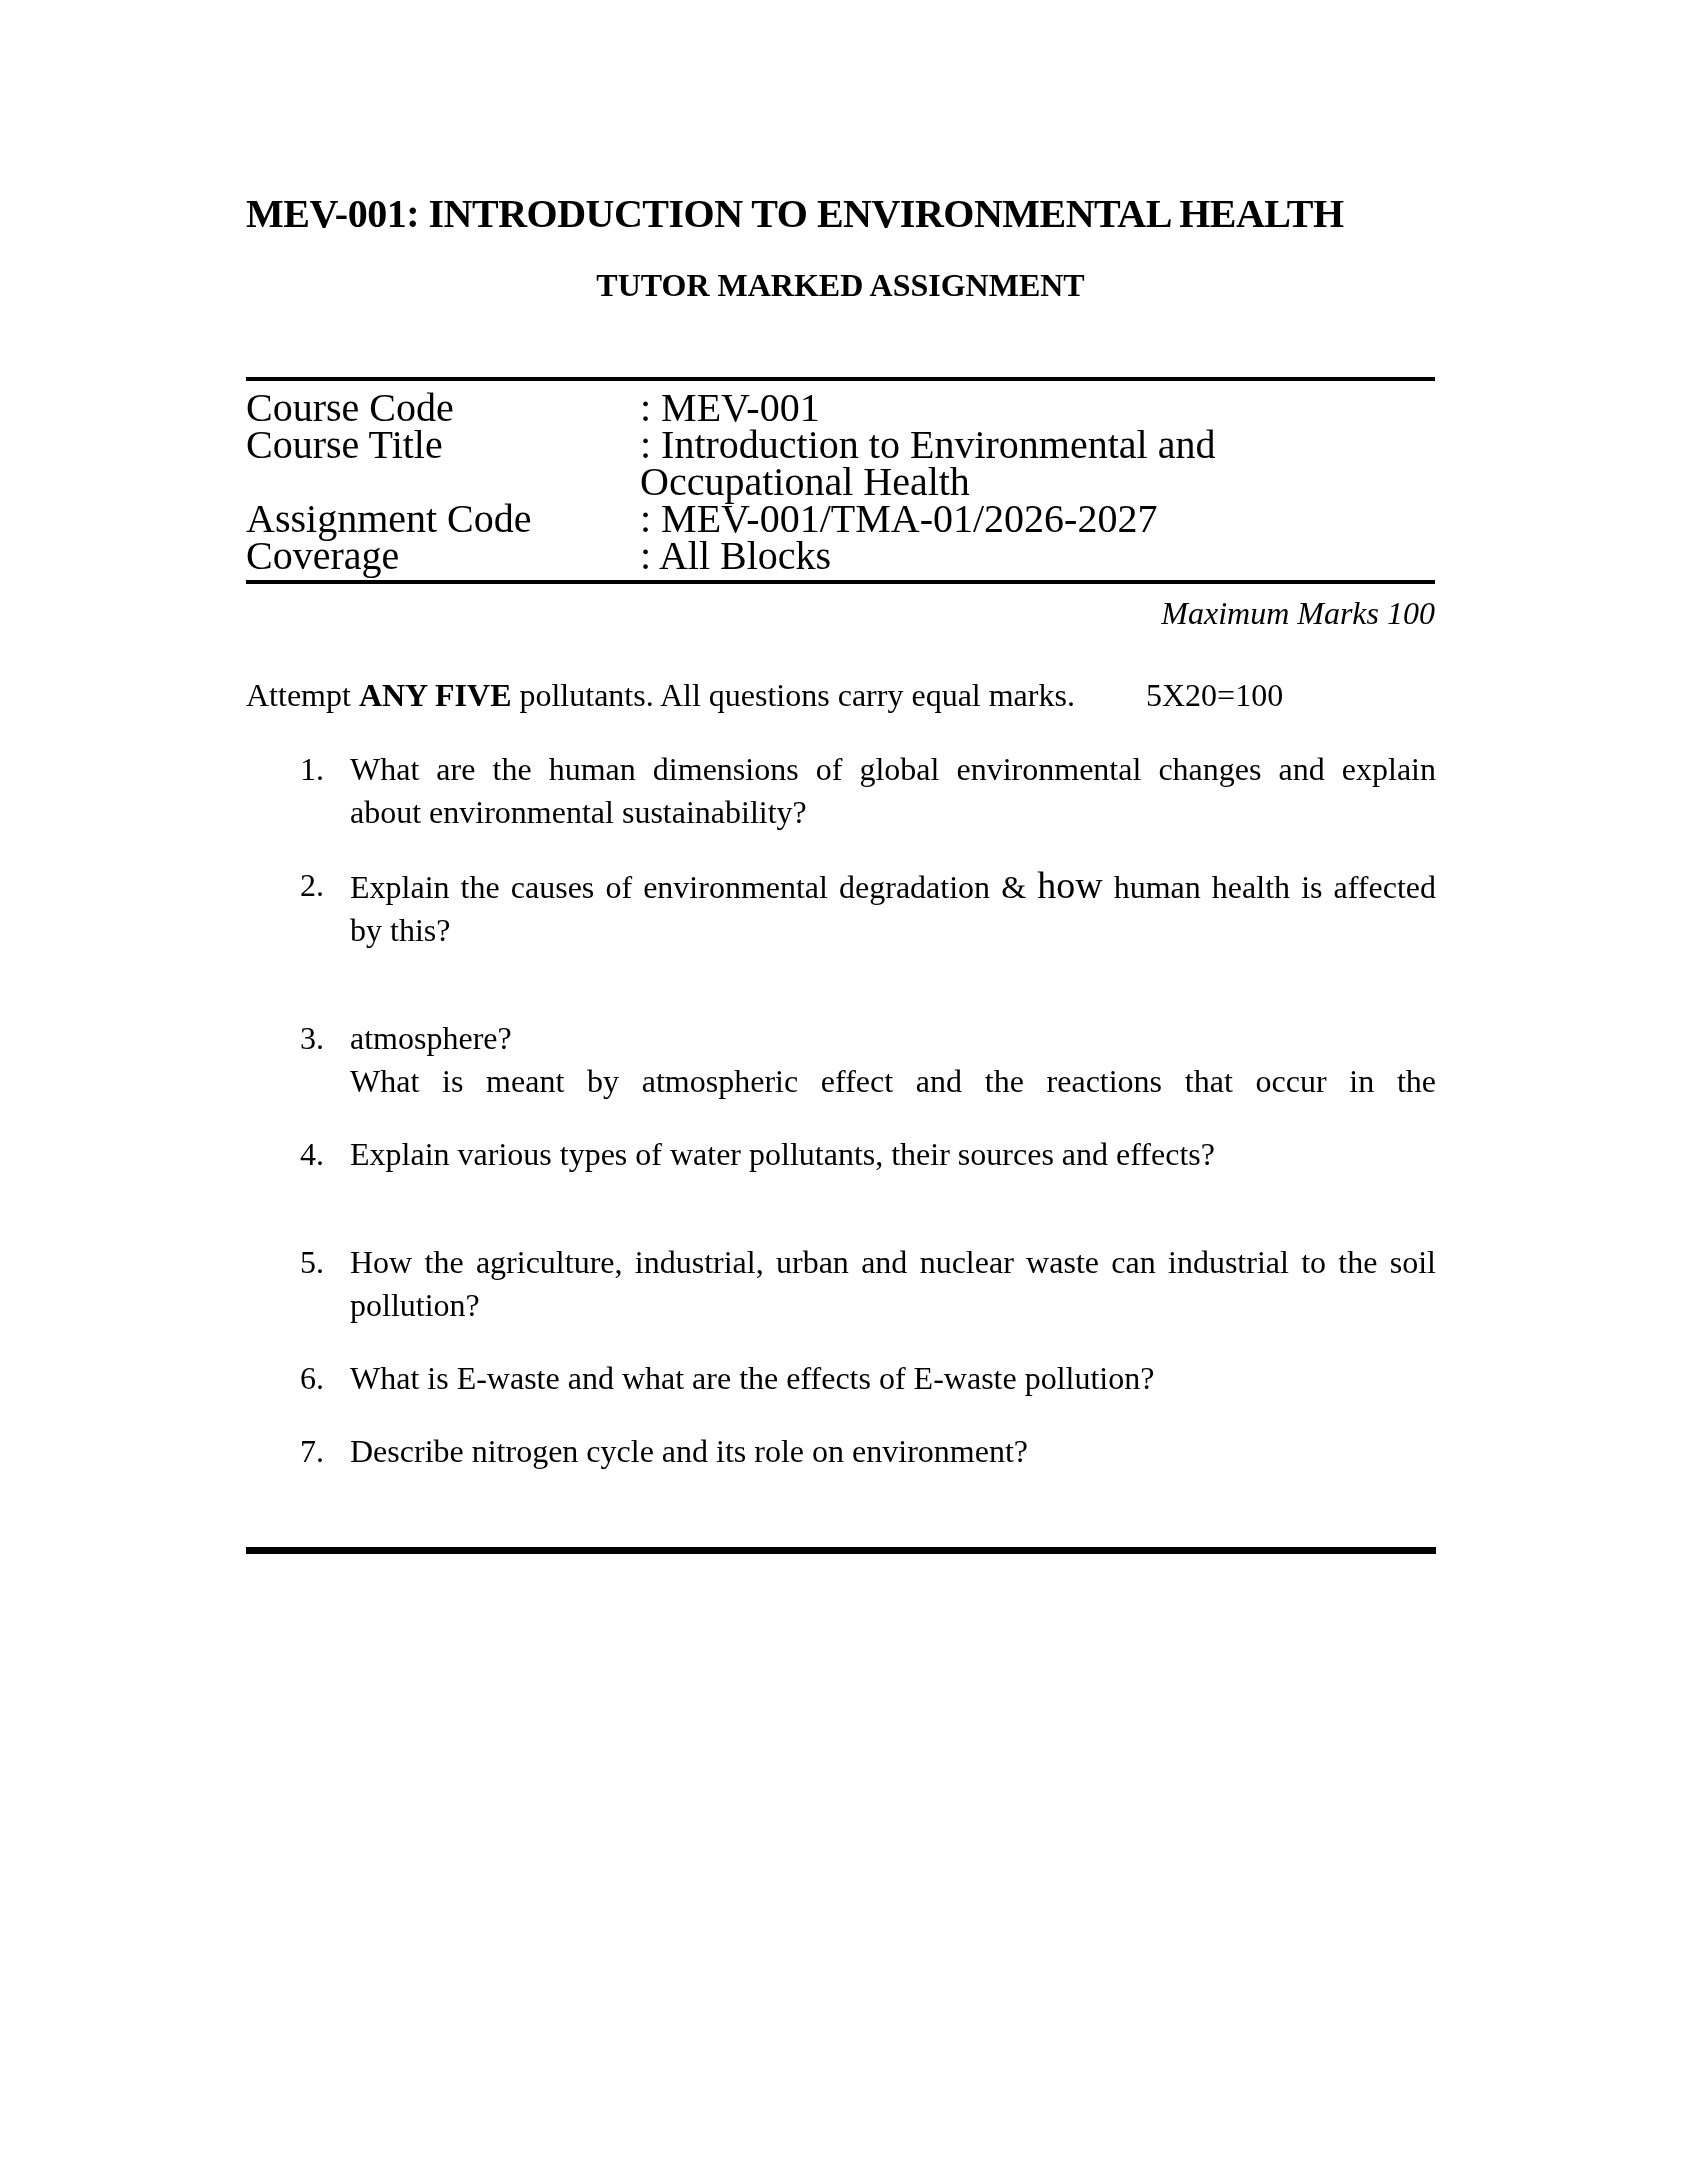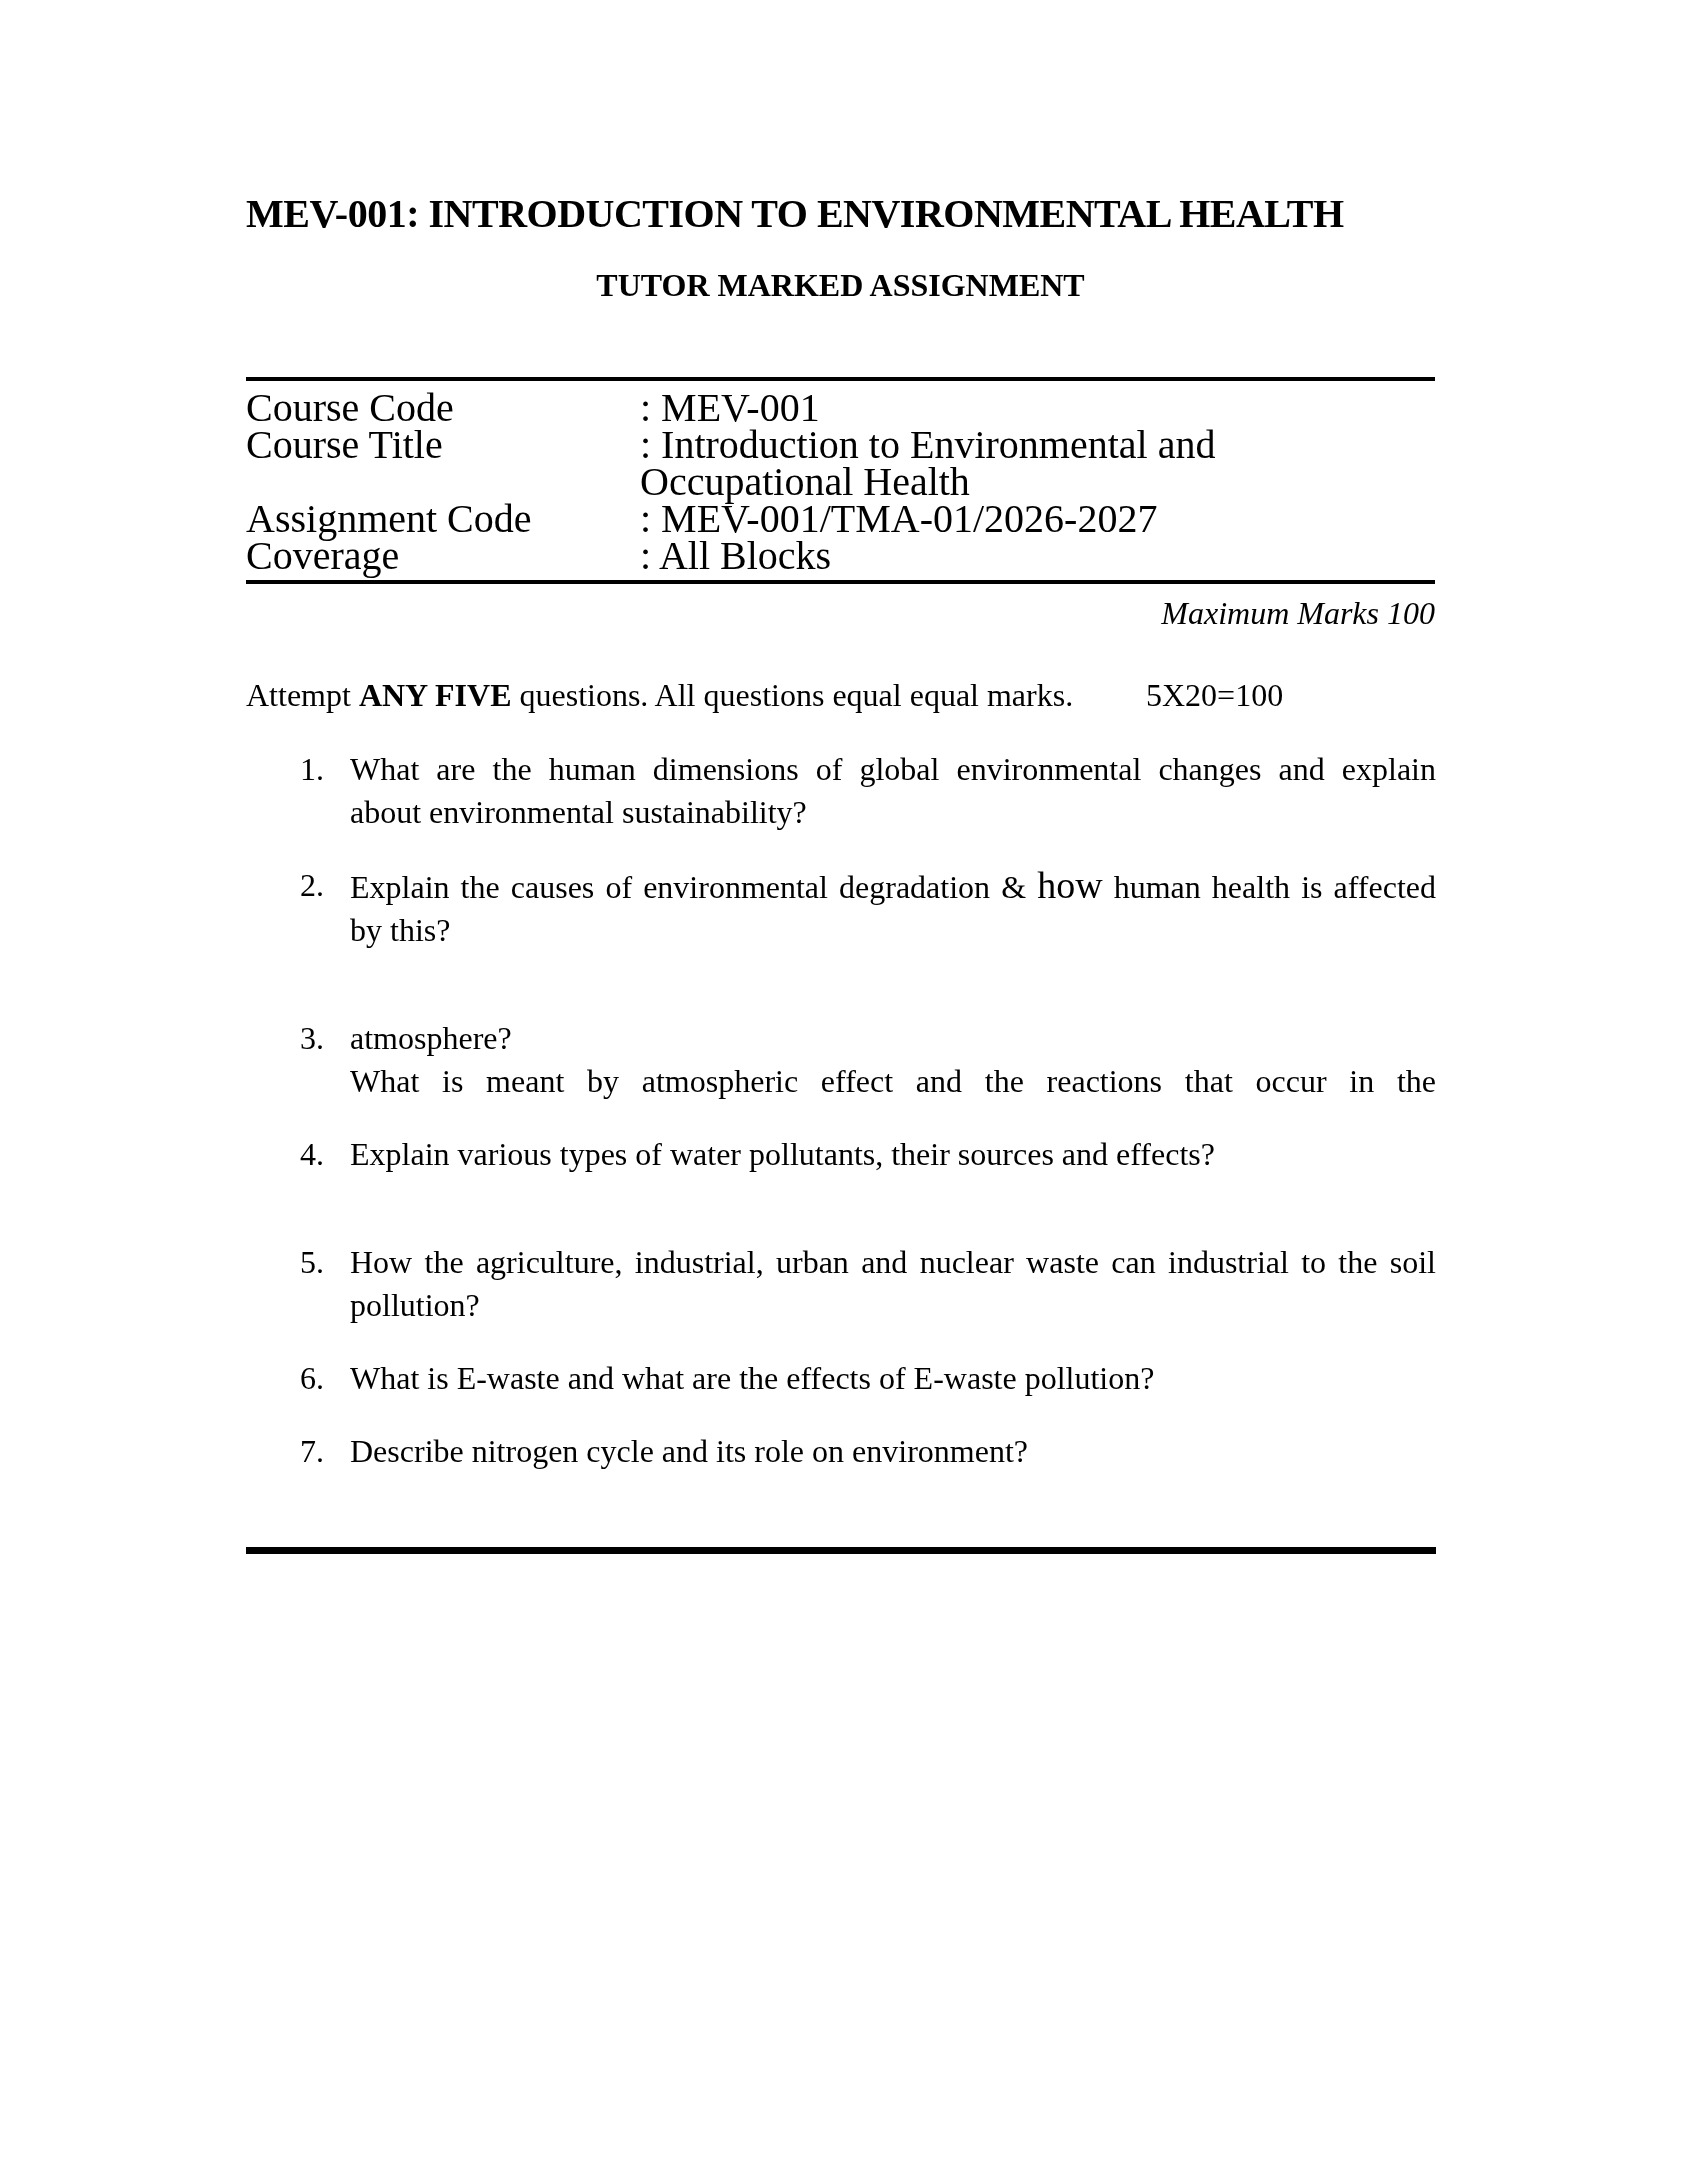--- a/index.html
+++ b/index.html
@@ -130,21 +130,21 @@
       </div>
       <div class="course-row">
         <span class="row-label">Coverage</span>
         <span class="row-value">: All Blocks</span>
       </div>
     </div>
 
     <div class="max-marks">Maximum Marks 100</div>
 
     <div class="instruction">
-      <span>Attempt </span><span class="bold-part">ANY FIVE</span><span> questions. All questions equal equal marks.</span>
+      <span>Attempt </span><span class="bold-part">ANY FIVE</span><span> pollutants. All questions carry equal marks.</span>
       <span class="formula">5X20=100</span>
     </div>
 
     <div class="questions">
 
       <div class="q">
         <span class="q-num">1.</span>
         <span class="q-text">
           <div class="q-line just">What are the human dimensions of global environmental changes and explain</div>
           <div class="q-line">about environmental sustainability?</div>

